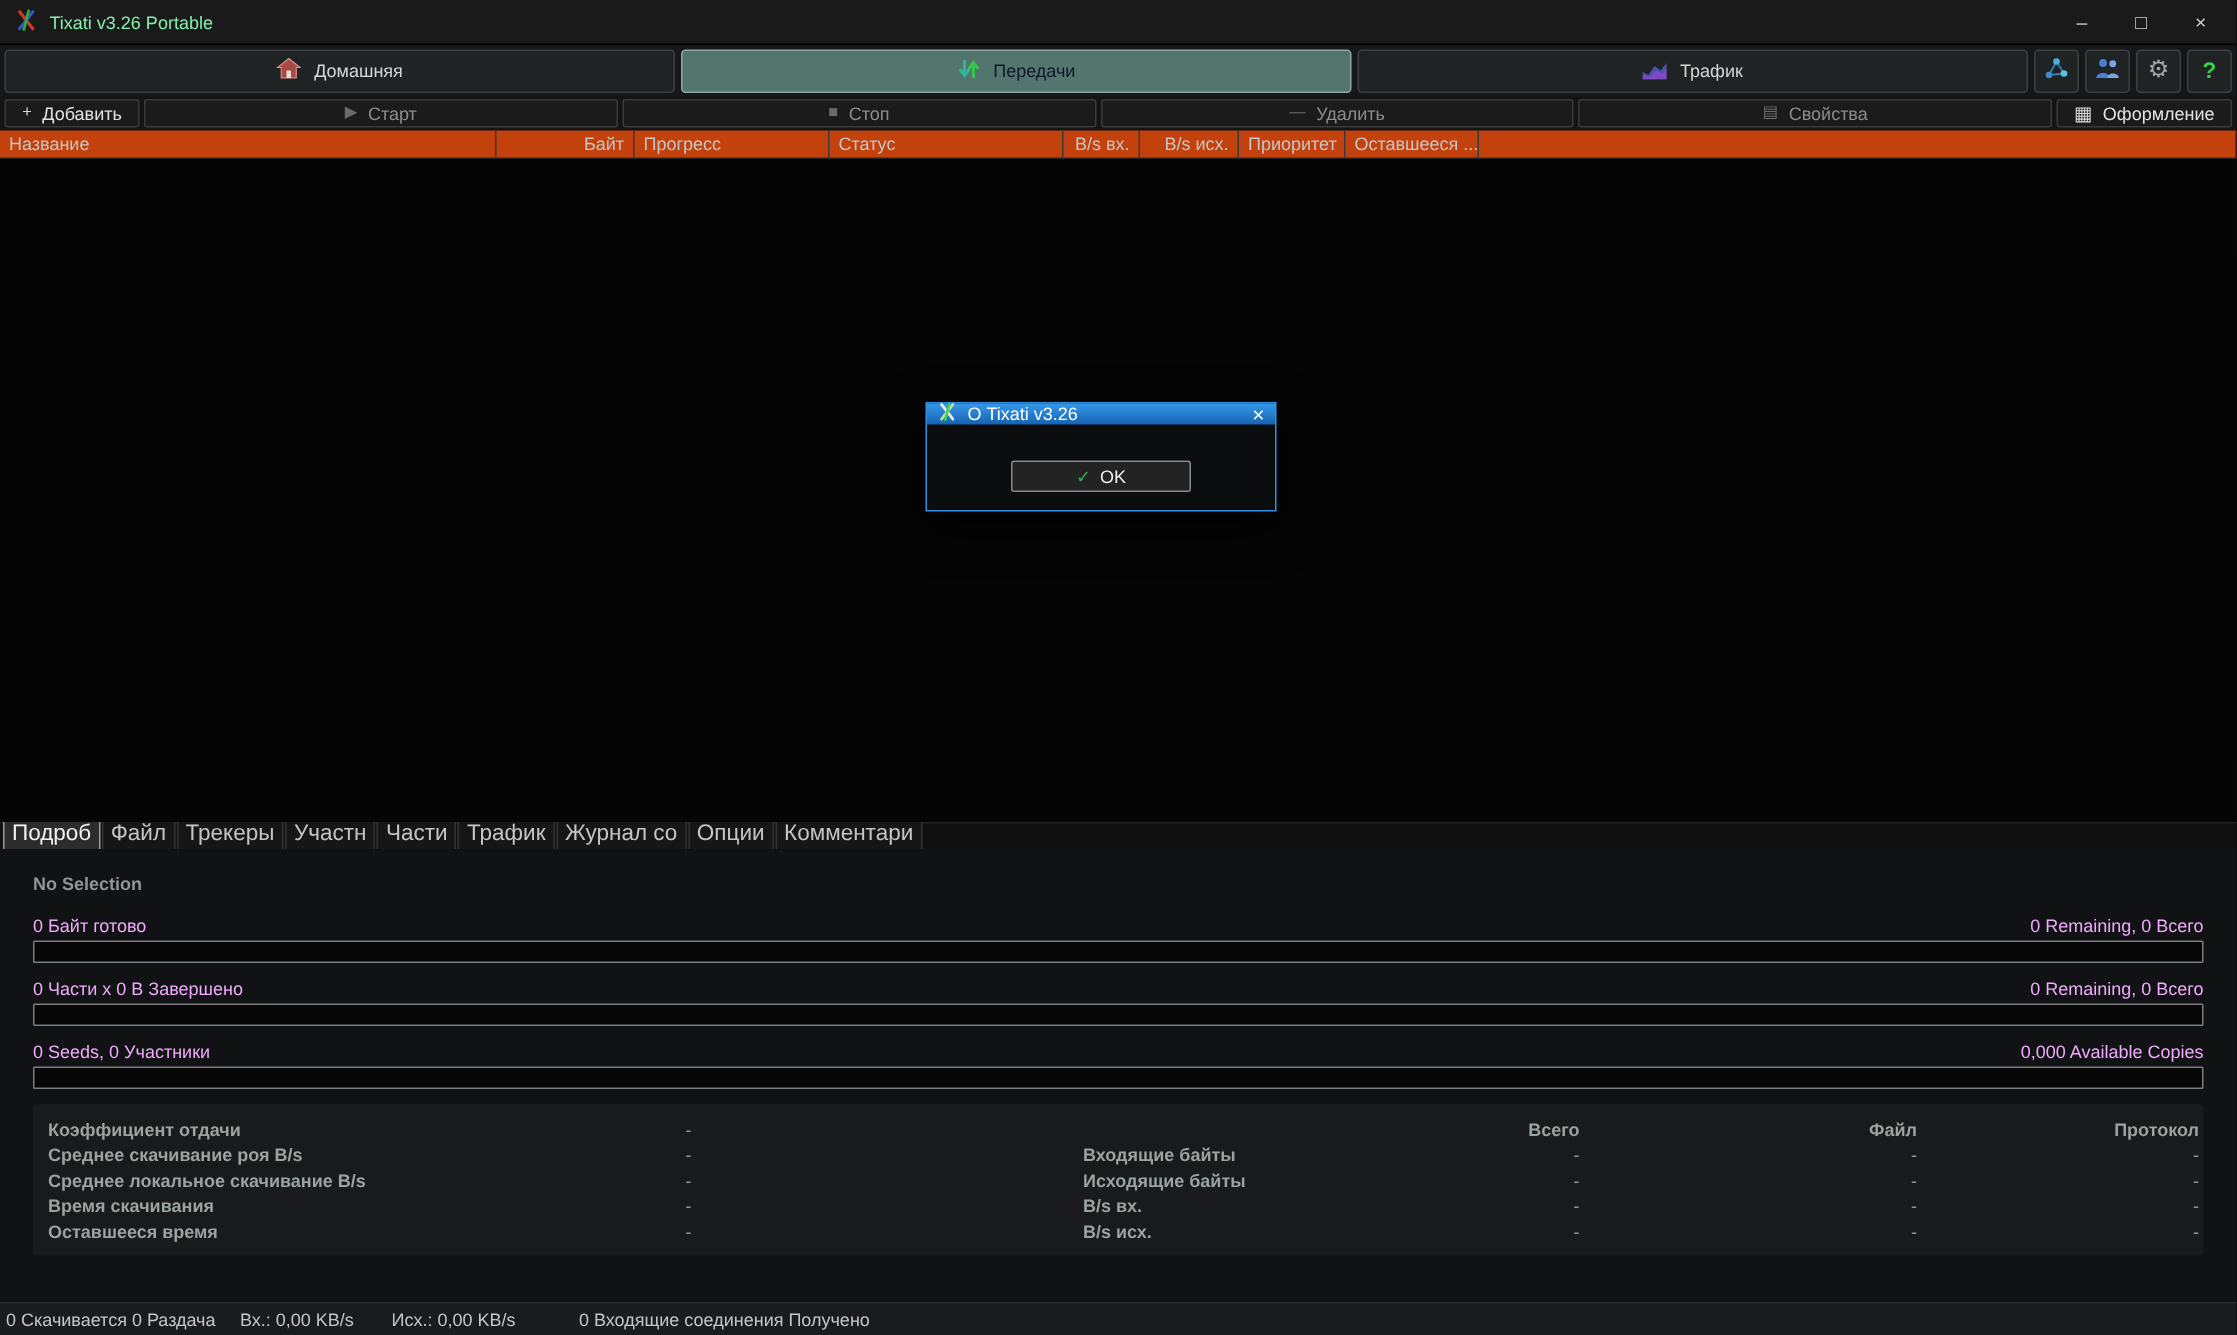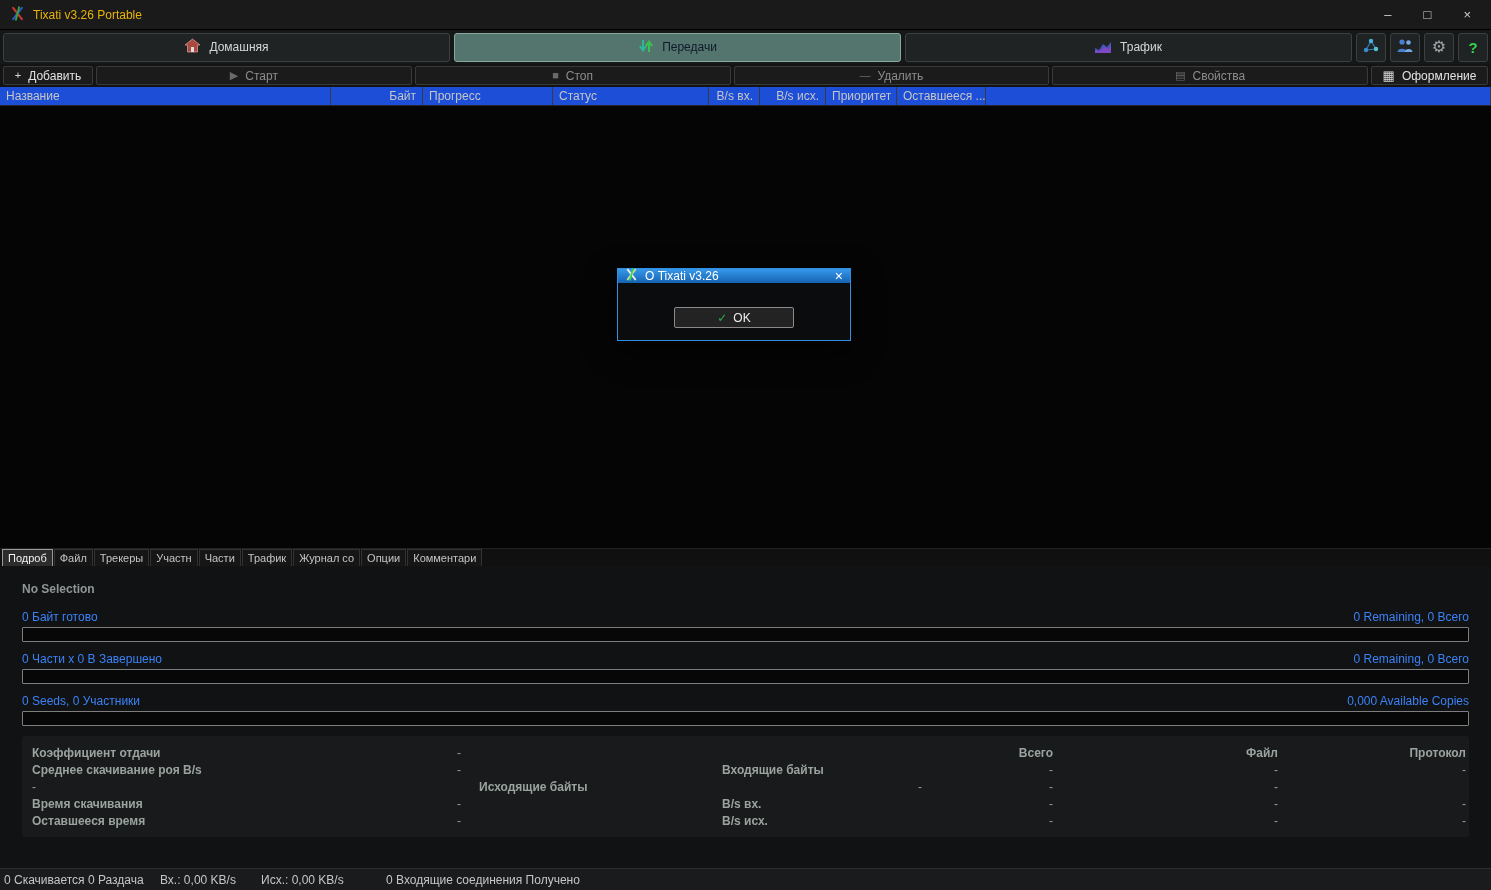--- a/index.html
+++ b/index.html
@@ -5,21 +5,21 @@
   * { box-sizing: border-box; }
   body {
     margin: 0; width: 1491px; height: 890px; overflow: hidden;
     background: #0b0b0b; color: #c8c8c8;
     font-family: "Liberation Sans", "DejaVu Sans", sans-serif; font-size: 12px;
   }
   .app { display: flex; flex-direction: column; height: 890px; }
 
   
   .titlebar { height: 30px; background: #1a1a1a; display: flex; align-items: center; padding: 0 10px; gap: 8px; border-bottom: 1px solid #000; }
-  .titlebar .title { font-size: 12px; color: #eab308; }
+  .titlebar .title { font-size: 12px; color: #86efac; }
   .win-controls { margin-left: auto; display: flex; gap: 32px; padding-right: 10px; font-size: 13px; color: #cfcfcf; }
   .win-controls span { cursor: default; }
 
   
   .navbar { height: 34px; background: #161818; display: flex; align-items: center; padding: 2px 3px; gap: 4px; }
   .nav-btn { flex: 1 1 0; height: 29px; background: #202324; border: 1px solid #3c4042; border-radius: 3px; display: flex; align-items: center; justify-content: center; gap: 8px; font-size: 12px; color: #d6d6d6; cursor: pointer; }
   .nav-btn.active { background: #54756e; border-color: #8aa89f; color: #0f172a; align-items: center; }
   .icon-btn { flex: 0 0 30px; width: 30px; height: 29px; background: #202324; border: 1px solid #3c4042; border-radius: 3px; display: flex; align-items: center; justify-content: center; cursor: pointer; }
   .glyph-gear { font-size: 16px; color: #a0a4a8; line-height: 1; }
   .glyph-help { font-size: 15px; font-weight: bold; color: #35d44a; line-height: 1; }
@@ -29,44 +29,44 @@
   .tb-btn { height: 19px; border: 1px solid #3a3a3a; border-radius: 2px; background: #1b1b1b; display: flex; align-items: center; justify-content: center; gap: 7px; font-size: 12px; color: #8c8c8c; cursor: pointer; }
   .tb-btn.enabled { color: #e2e2e2; }
   .tb-add { width: 90px; }
   .tb-wide { flex: 1 1 0; }
   .tb-layout { width: 117px; }
   .tb-ic { font-size: 11px; line-height: 1; color: #6a6a6a; }
   .tb-btn.enabled .tb-ic { color: #d8d8d8; }
   .tb-layout .tb-ic { color: #b9c4d6; font-size: 13px; }
 
   
-  .theader { height: 19px; background: #1d4ed8; display: flex; font-size: 12px; color: #c6c6c6; border-bottom: 1px solid #26262a; }
+  .theader { height: 19px; background: #c2410c; display: flex; font-size: 12px; color: #c6c6c6; border-bottom: 1px solid #26262a; }
   .theader .col { border-right: 1px solid #3a3a3e; padding: 2px 6px; white-space: nowrap; overflow: hidden; cursor: pointer; }
   .c-name { width: 331px; }
   .c-bytes { width: 92px; text-align: right; }
   .c-progress { width: 130px; }
   .c-status { width: 156px; }
   .c-bsin { width: 51px; text-align: right; }
   .c-bsout { width: 66px; text-align: right; }
   .c-priority { width: 71px; }
   .c-remaining { width: 89px; }
   .c-fill { flex: 1; border-right: none; }
 
   
   .main { height: 442px; background: #050505; position: relative; }
 
   
-  .dtabs { height: 18px; background: #101010; display: flex; padding-left: 2px; font-size: 11px; color: #c4c4c4; border-top: 1px solid #222; }
+  .dtabs { height: 18px; background: #101010; display: flex; align-items: flex-end; padding-left: 2px; font-size: 15px; color: #c4c4c4; border-top: 1px solid #222; }
   .dtab { padding: 2px 5px; border: 1px solid #333; border-bottom: none; background: #161616; margin-right: 1px; cursor: pointer; white-space: nowrap; }
   .dtab.active { background: #2c2c2c; border-color: #9a9a9a; color: #f0f0f0; }
 
   
   .details { height: 302px; background: #111214; padding: 14px 22px 0; color: #9aa0a0; }
   .no-selection { font-weight: bold; color: #8f9694; margin: 2px 0 14px; }
-  .drow { display: flex; justify-content: space-between; margin-bottom: 3px; color: #3b82f6; }
+  .drow { display: flex; justify-content: space-between; margin-bottom: 3px; color: #f0abfc; }
   .dbar { height: 15px; border: 1px solid #7d7d7d; background: #070707; margin-bottom: 10px; border-radius: 1px; }
 
   .stats { background: #191a1b; margin-top: 8px; padding: 8px 10px; border-radius: 3px; }
   .srow { display: grid; grid-template-columns: 425px 22px 243px 200px 131px 225px 188px; height: 17px; align-items: center; }
   .srow .lbl { font-weight: bold; color: #9aa39e; white-space: nowrap; }
   .srow .val { color: #9a9a9a; }
   .srow .num { text-align: right; color: #9a9a9a; }
   .srow .hdr { text-align: right; font-weight: bold; color: #9aa39e; }
 
   
@@ -255,20 +255,21 @@
       <div class="srow">
         <span class="lbl">Среднее скачивание роя B/s</span>
         <span class="val">-</span>
         <span></span>
         <span class="lbl">Входящие байты</span>
         <span class="num">-</span>
         <span class="num">-</span>
         <span class="num">-</span>
       </div>
       <div class="srow">
+        <span class="lbl">Среднее локальное скачивание B/s</span>
         <span class="val">-</span>
         <span></span>
         <span class="lbl">Исходящие байты</span>
         <span class="num">-</span>
         <span class="num">-</span>
         <span class="num">-</span>
       </div>
       <div class="srow">
         <span class="lbl">Время скачивания</span>
         <span class="val">-</span>

